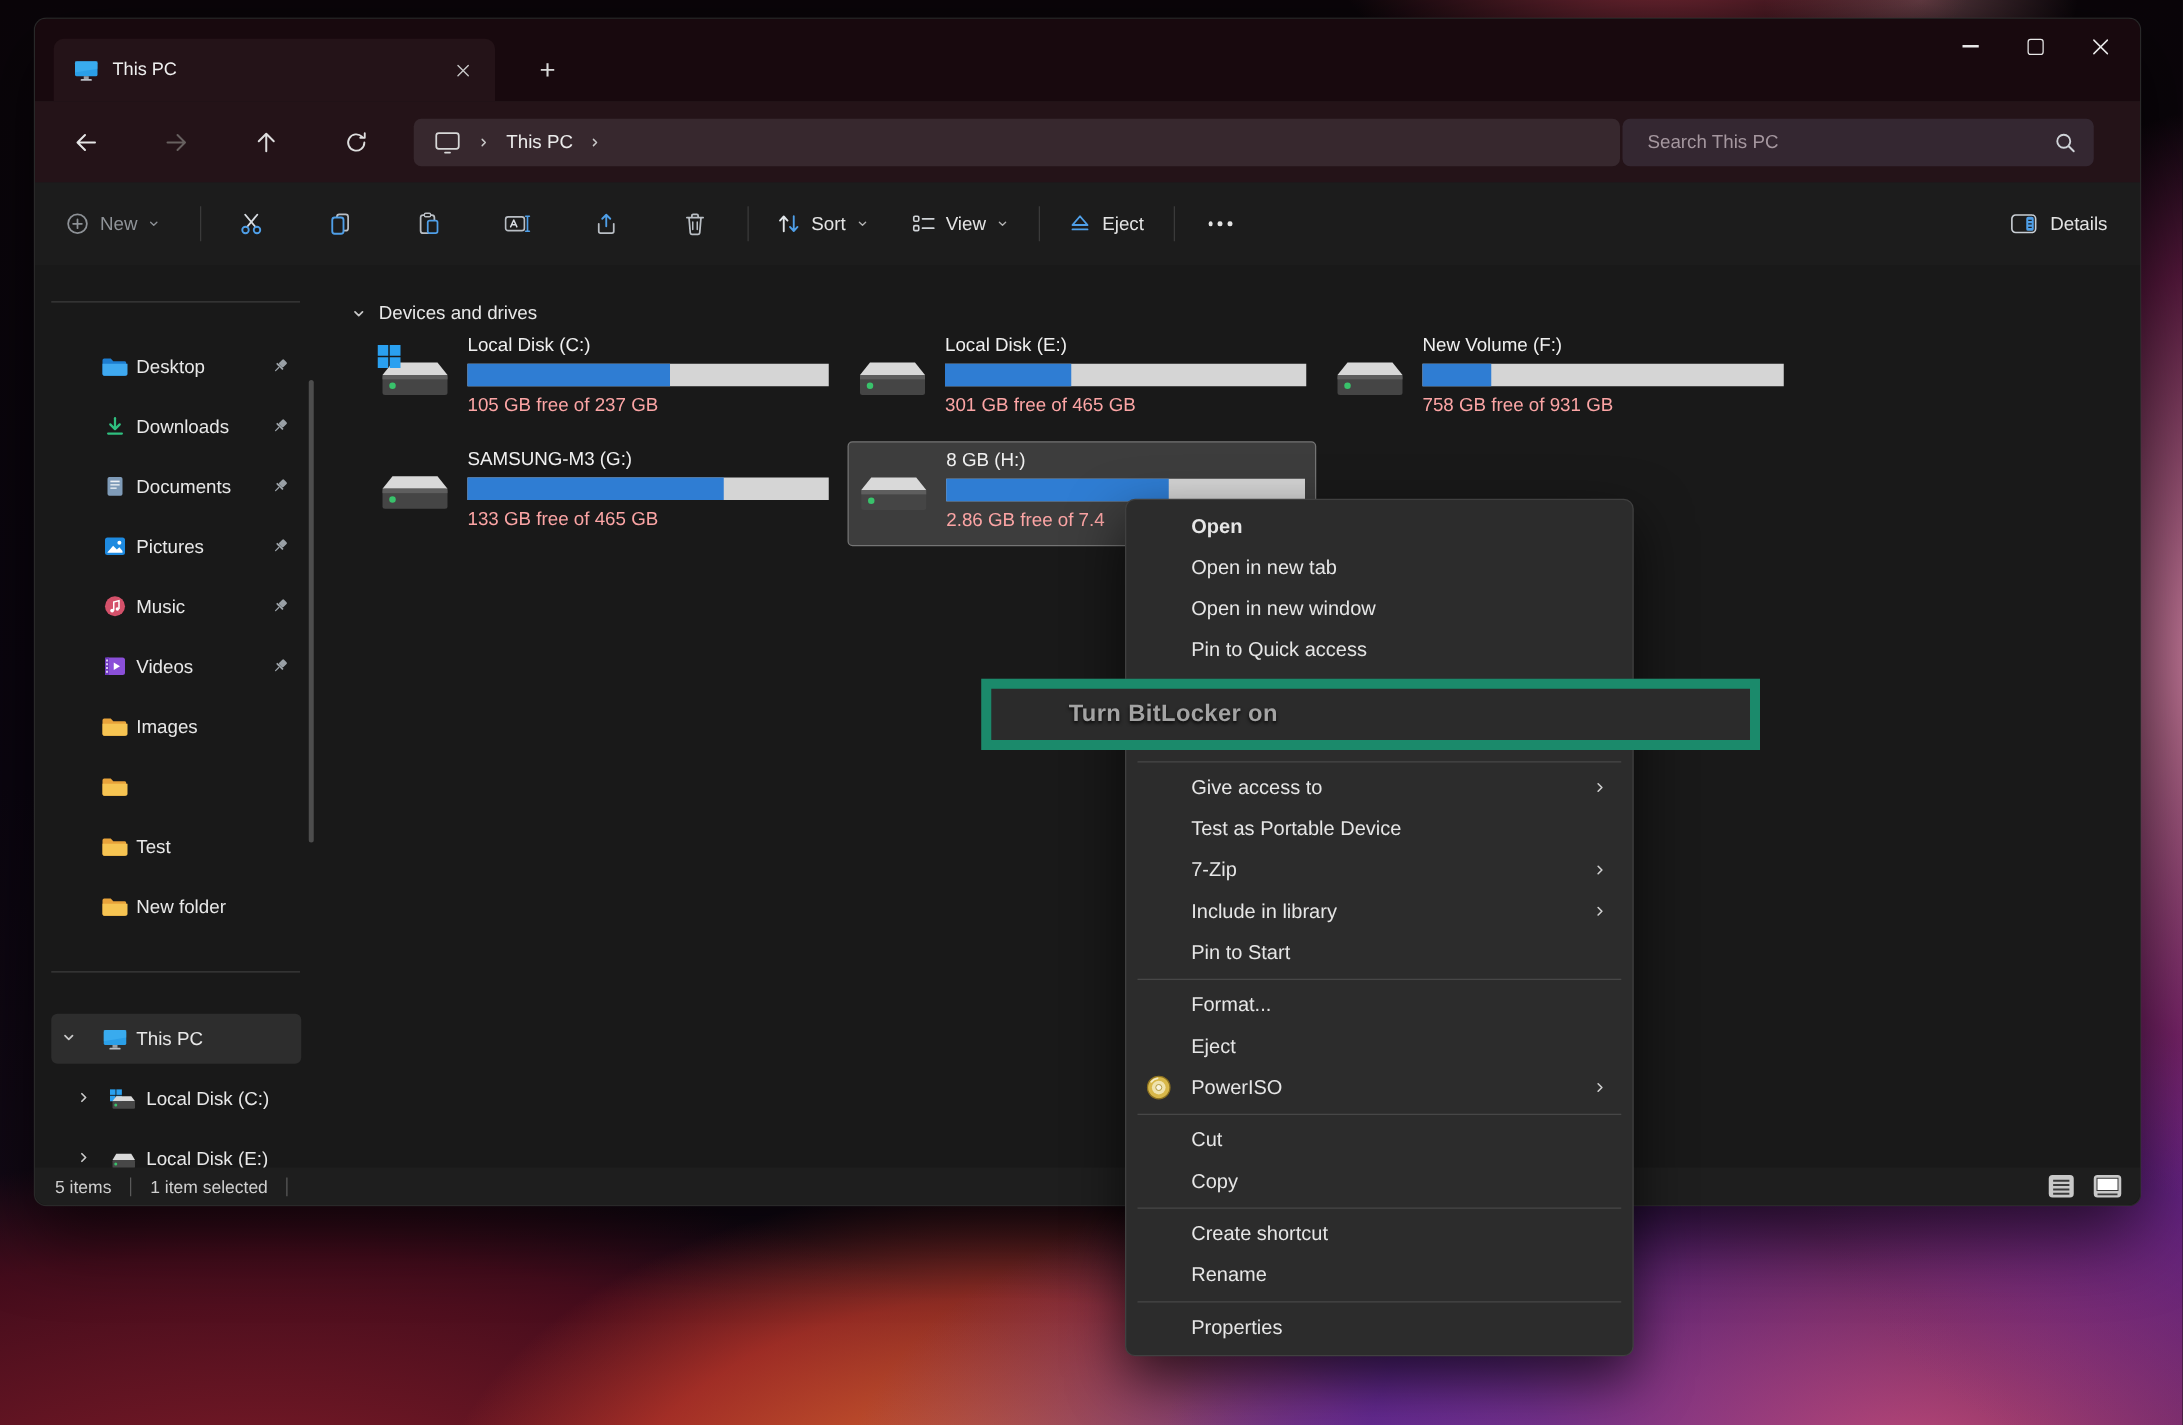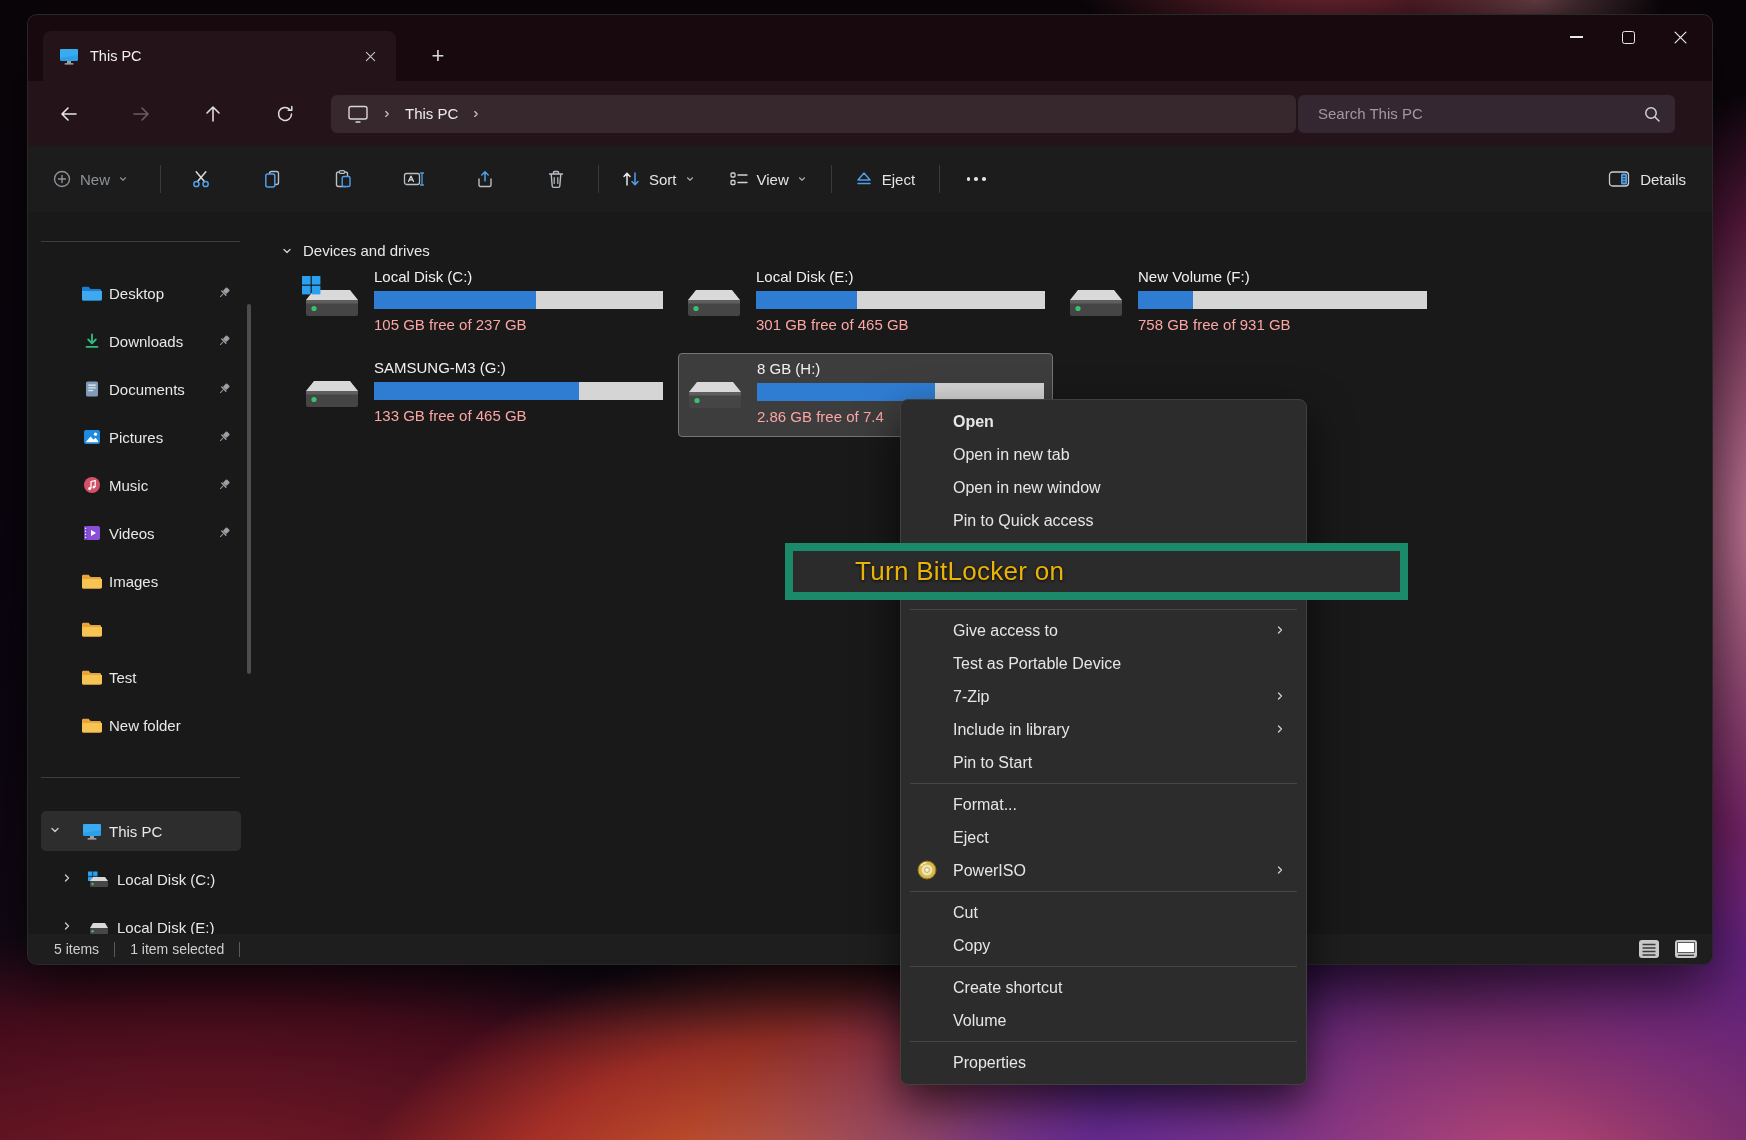--- a/index.html
+++ b/index.html
@@ -85,40 +85,40 @@
   .winlogo{position:absolute;left:-2px;top:-6px;}
   .tile-body{flex:1;min-width:0;}
   .tile-name{color:#f0f0f0;font-size:15px;line-height:17px;white-space:nowrap;}
   .cap-bar{margin-top:6px;height:18px;background:#d5d5d5;width:100%;}
   .cap-fill{height:100%;background:#2f7dd3;}
   .tile-free{margin-top:7px;color:#fca5a5;font-size:15px;white-space:nowrap;overflow:hidden;}
   .t-c1{left:35px}.t-c2{left:417px}.t-c3{left:799px}
   .t-r1{top:50px}.t-r2{top:141px}
   
   .statusbar{position:absolute;left:0;right:0;bottom:0;height:30px;background:#1e1e1e;
-             border-radius:0 0 10px 10px;display:flex;align-items:center;padding:0 14px 0 26px;box-sizing:border-box;margin-top:44px;}
+             border-radius:0 0 10px 10px;display:flex;align-items:center;padding:0 14px 0 16px;box-sizing:border-box;margin-top:44px;}
   .st-txt{color:#cfcfcf;font-size:14px;}
   .st-div{width:1px;height:15px;background:#5a5a5a;margin:0 15px;}
   .st-right{margin-left:auto;display:flex;gap:14px;align-items:center;}
   
   .menu{position:absolute;left:900px;top:399px;width:407px;background:#2c2c2c;
         border:1px solid #404040;border-radius:8px;padding:5px 0;box-sizing:border-box;
         box-shadow:0 18px 44px rgba(0,0,0,.65);z-index:50;}
   .mi{position:relative;height:33px;display:flex;align-items:center;padding:0 30px 0 52px;
       color:#e6e6e6;font-size:16px;box-sizing:border-box;}
   .mi.bold{font-weight:bold;}
   .mi .sub-arrow{position:absolute;right:20px;top:10px;}
   .mi .mi-ico{position:absolute;left:15px;top:5px;}
   .mi-spacer{height:68px;}
   .msep{height:1px;background:#474747;margin:4px 9px;}
   
   .annotation{position:absolute;left:785px;top:543px;width:623px;height:57px;z-index:60;
               border:8px solid #1b8a6b;background:#2b2b2b;box-sizing:border-box;
               display:flex;align-items:center;padding-left:62px;}
-  .annotation span{color:#eab308;font-size:26px;font-weight:400;letter-spacing:.3px;
+  .annotation span{color:#a3a3a3;font-size:19px;font-weight:700;letter-spacing:.3px;
                    text-shadow:0 1px 3px rgba(0,0,0,.9);white-space:nowrap;}
   svg{display:block;}
 </style>
 </head>
 <body>
 
 <div class="window">
 
   <div class="titlebar">
     <div class="tab">
@@ -729,21 +729,21 @@
       <span>Cut</span>
     </div>
   <div class="mi">
       <span>Copy</span>
     </div>
   <div class="msep"></div>
   <div class="mi">
       <span>Create shortcut</span>
     </div>
   <div class="mi">
-      <span>Volume</span>
+      <span>Rename</span>
     </div>
   <div class="msep"></div>
   <div class="mi">
       <span>Properties</span>
     </div>
 </div>
 
 <div class="annotation">
   <span>Turn BitLocker on</span>
 </div>

